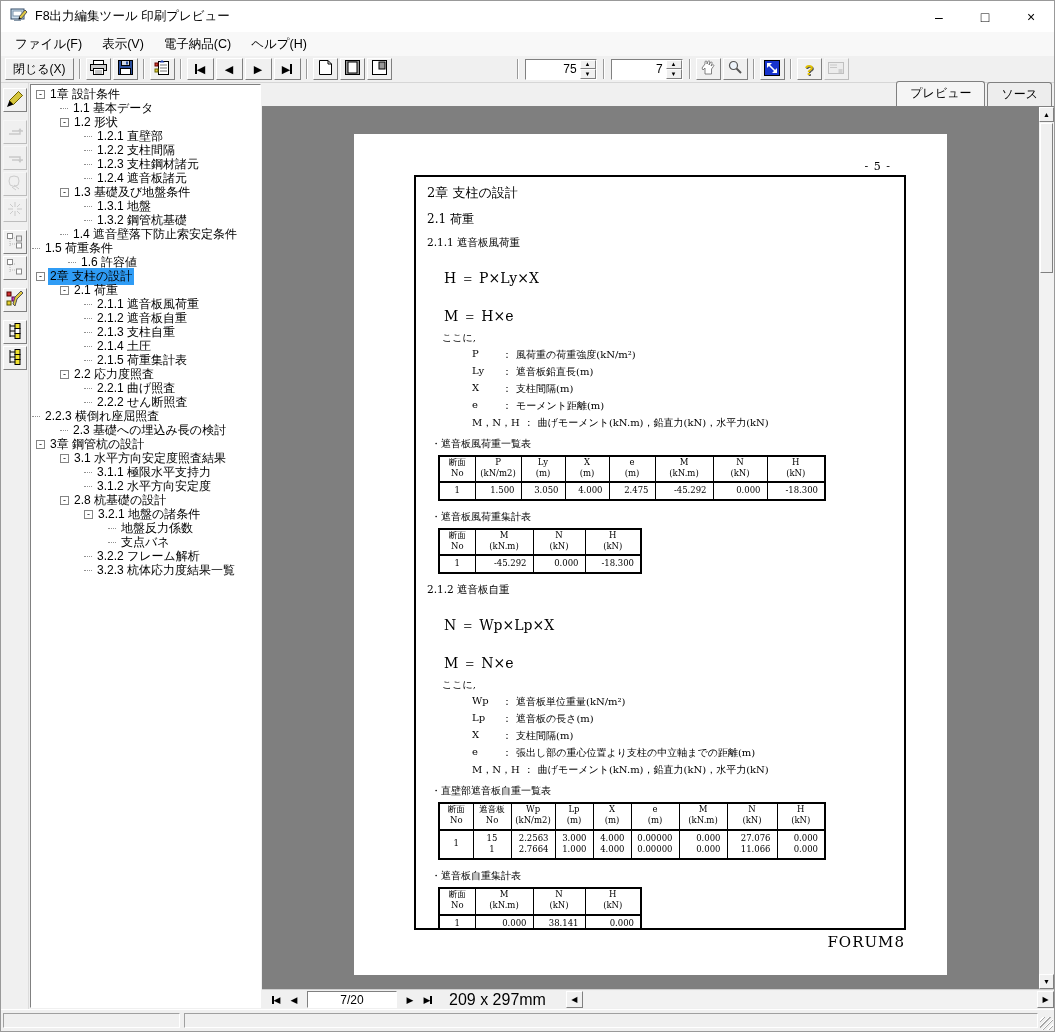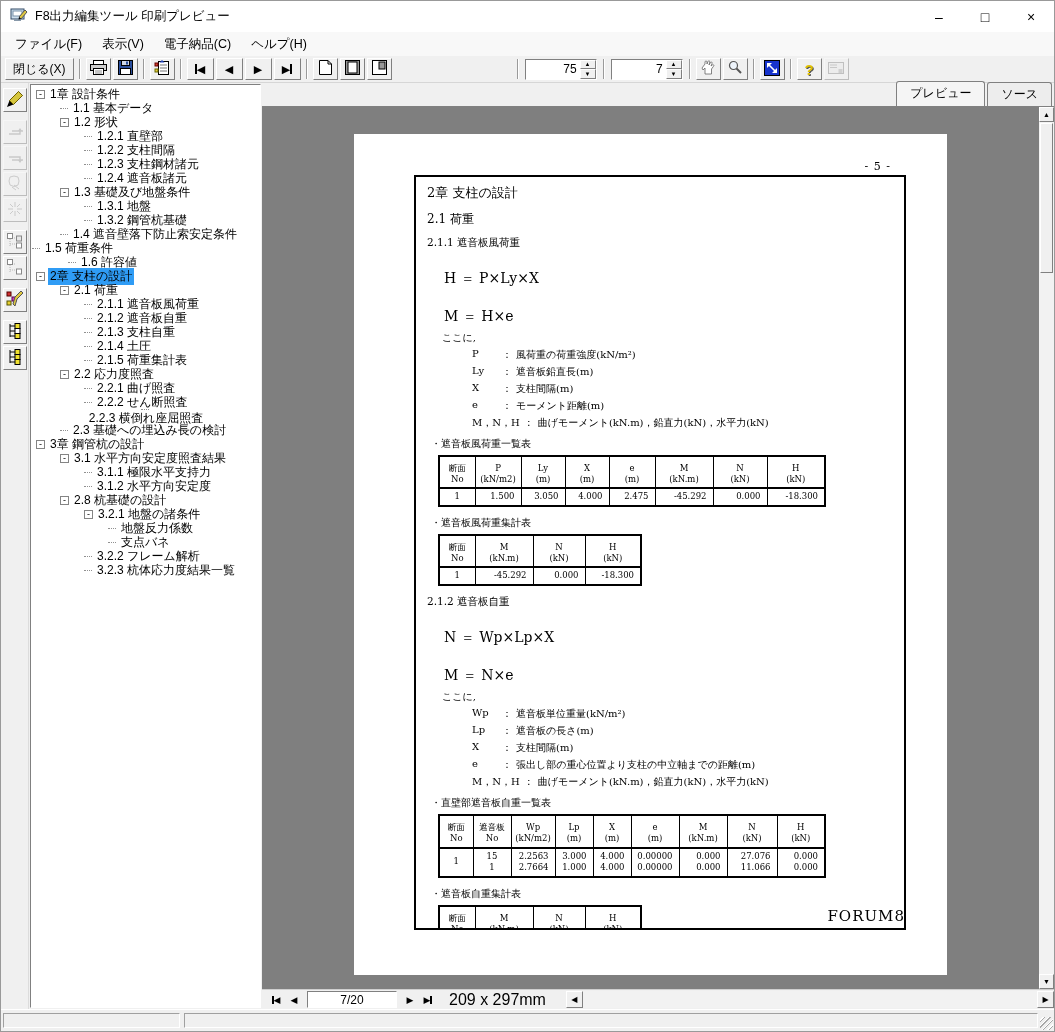--- a/index.html
+++ b/index.html
@@ -65,35 +65,35 @@
   .vs-btn { width:15px; height:15px; flex:0 0 auto; display:flex; align-items:center; justify-content:center; font-size:7px;
             background:#f0f0f0; border:1px solid; border-color:#fff #808080 #808080 #fff; }
   .vs-btn.down { margin-top:auto; }
   .vs-thumb { width:13px; height:150px; margin-top:1px; background:#f0f0f0; border:1px solid; border-color:#fff #808080 #808080 #fff; }
 
   
   .page { width:593px; height:841px; flex:0 0 auto; margin-top:27px; background:#fff; position:relative;
           font-family:"DejaVu Serif", serif; color:#000; }
   .pageno { position:absolute; top:26px; right:56px; font-size:11px; letter-spacing:1px; }
   .frame { position:absolute; left:60px; right:41px; top:41px; height:755px; border:2px solid #000; padding:4px 10px 0 11px; overflow:hidden; }
-  .page-footer { position:absolute; top:773px; right:42px; font-size:15px; letter-spacing:1px; }
+  .page-footer { position:absolute; top:799px; right:42px; font-size:15px; letter-spacing:1px; }
 
   .doc-h1 { font-size:13px; margin:3px 0 9px 0; }
   .doc-h2 { font-size:12px; margin:0 0 8px 0; }
   .doc-h3 { font-size:10.5px; margin:5px 0 5px 0; }
   .formula { font-size:14px; margin:20px 0 5px 17px; }
   .where { font-size:10px; margin:1px 0 3px 15px; }
   .defrow { font-size:10px; margin:2px 0 3px 45px; display:flex; }
   .defsym { min-width:26px; flex:0 0 auto; }
   .defcolon { margin:0 4px; }
   .tbl-title { font-size:10px; margin:7px 0 4px 4px; }
   table.doc-table { border-collapse:collapse; table-layout:fixed; margin:0 0 9px 11px; border:2px solid #000; font-family:"DejaVu Serif",serif; }
   table.doc-table th, table.doc-table td { border:1px solid #000; font-weight:normal; }
   table.doc-table thead tr { border-bottom:2px solid #000; }
-  table.doc-table th { font-size:8.5px; text-align:center; padding:6px 1px 3px; line-height:1.25; }
+  table.doc-table th { font-size:8.5px; text-align:center; padding:0 1px 3px; line-height:1.25; }
   table.doc-table td { font-size:8.5px; padding:2px 6px 2px 2px; text-align:right; line-height:1.4; }
   table.doc-table td.c-center { text-align:center; padding:2px 2px; }
 
   
   .navrow { height:20px; flex:0 0 auto; display:flex; align-items:center; background:#f0f0f0; padding-left:5px; border-top:1px solid #cfcfcf; }
   .nav-btn { width:18px; height:16px; display:flex; align-items:center; justify-content:center; font-size:9px; }
   .nav-field { width:90px; height:17px; margin:0 4px; background:#fff; border:1px solid; border-color:#808080 #fff #fff #808080;
                text-align:center; font-size:12px; font-family:"Liberation Sans",sans-serif; outline:none; padding:0; }
   .size-text { margin:0 14px 0 12px; font-size:16px; }
   .hscroll { flex:1; height:17px; margin-left:6px; background:#f2f2f2; display:flex; align-items:stretch; }
@@ -419,21 +419,21 @@
           <span class="tree-label">2.2 応力度照査</span>
         </div>
         <div class="tree-row" style="padding-left: 52px;">
           <span class="tree-dash"></span>
           <span class="tree-label">2.2.1 曲げ照査</span>
         </div>
         <div class="tree-row" style="padding-left: 52px;">
           <span class="tree-dash"></span>
           <span class="tree-label">2.2.2 せん断照査</span>
         </div>
-        <div class="tree-row" style=" flex-direction: column;">
+        <div class="tree-row" style="">
           <span class="tree-dash"></span>
           <span class="tree-label">2.2.3 横倒れ座屈照査</span>
         </div>
         <div class="tree-row" style="padding-left: 28px;">
           <span class="tree-dash"></span>
           <span class="tree-label">2.3 基礎への埋込み長の検討</span>
         </div>
         <div class="tree-row" style="padding-left: 4px;">
           <span class="expander">-</span>
           <span class="tree-label">3章 鋼管杭の設計</span>

